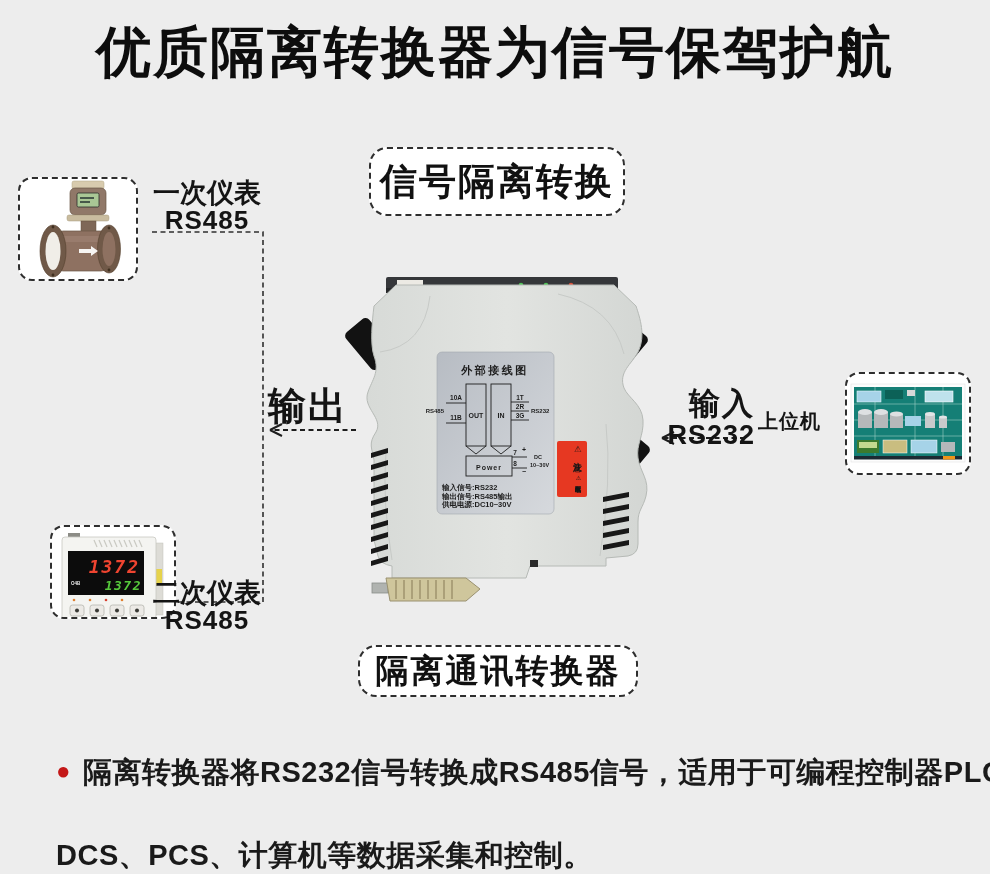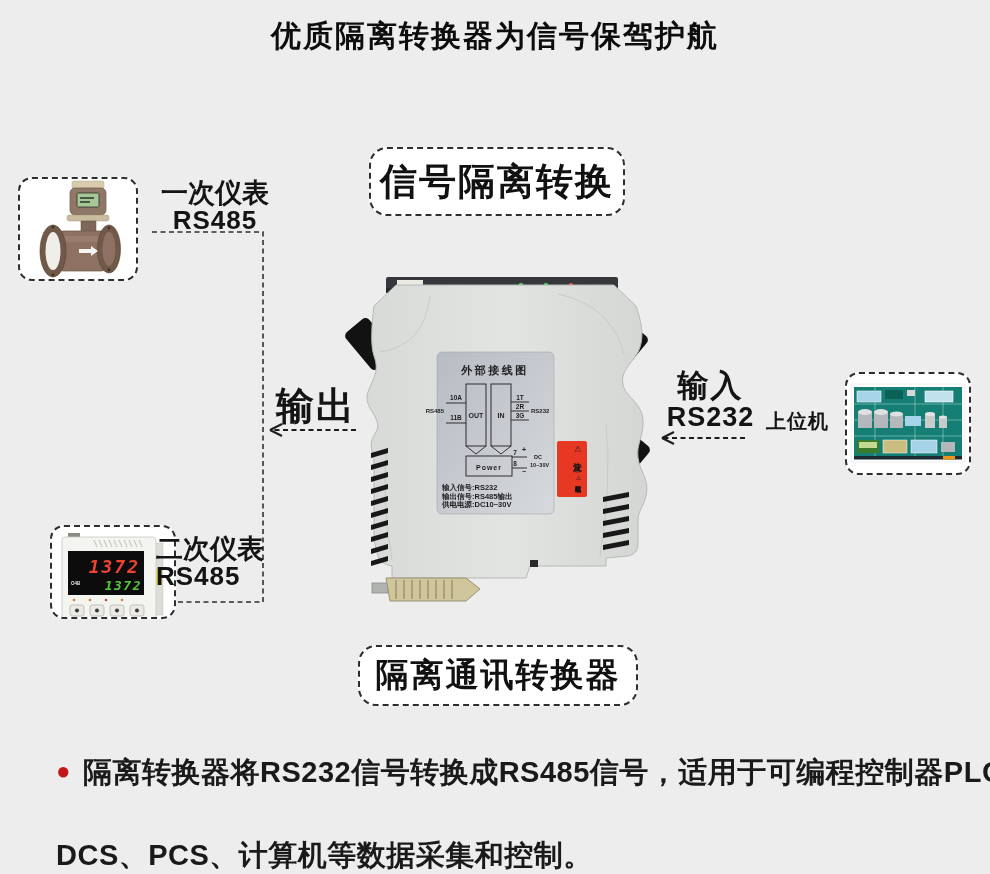--- a/index.html
+++ b/index.html
@@ -8,48 +8,48 @@
     position:relative;
     background:#ededed;
     font-family:"Liberation Sans","DejaVu Sans",sans-serif;
     color:#141414;
     overflow:hidden;
   }
   .abs { position:absolute; }
   
   .page-title {
     position:absolute; left:0; top:16px; width:990px;
-    text-align:center; font-size:30px; font-weight:900;
+    text-align:center; font-size:55px; font-weight:900;
     letter-spacing:2px; color:#0d0d0d;
   }
   
   .pill {
     position:absolute; background:#fff;
     border:2px dashed #2e2e2e; border-radius:18px;
     display:flex; align-items:center; justify-content:center;
     font-weight:900; color:#111;
   }
   .pill.top    { left:369px; top:147px; width:256px; height:69px; font-size:37px; letter-spacing:2px; }
-  .pill.bottom { left:358px; top:645px; width:280px; height:61px; font-size:33px; letter-spacing:2px; }
+  .pill.bottom { left:358px; top:645px; width:280px; height:52px; font-size:33px; letter-spacing:2px; }
   
   .photo-box {
     position:absolute; background:#fff;
     border:2px dashed #2e2e2e; border-radius:14px;
     overflow:hidden;
   }
   .box-primary   { left:18px;  top:177px; width:120px; height:104px; }
   .box-secondary { left:15px;  top:525px; width:126px; height:94px;margin-left:35px; }
   .box-host      { left:845px; top:372px; width:126px; height:103px; }
   
-  .lbl { position:absolute; font-weight:900; color:#141414; line-height:1.05;margin-left:8px; }
+  .lbl { position:absolute; font-weight:900; color:#141414; line-height:1.05; }
   .lbl-primary   { left:148px; top:179px; width:118px; text-align:center; font-size:27px; }
-  .lbl-secondary { left:148px; top:535px; width:118px; text-align:left; font-size:27px; }
+  .lbl-secondary { left:148px; top:579px; width:118px; text-align:center; font-size:27px; }
   .lbl .bus { font-size:26px; letter-spacing:1px; }
   .lbl-output { left:268px; top:387px; font-size:38px; letter-spacing:2px; }
-  .lbl-input  { left:650px; top:370px; width:105px; text-align:center; }
+  .lbl-input  { left:650px; top:388px; width:105px; text-align:right; }
   .lbl-input .dir { font-size:31px; letter-spacing:2px; }
   .lbl-input .bus { font-size:27px; letter-spacing:1px; }
   .lbl-host   { left:758px; top:411px; font-size:20px; letter-spacing:1px; }
   
   .warn-sticker {
     position:absolute; left:557px; top:441px; width:30px; height:56px;
     background:#e63822; border-radius:2px;
     writing-mode:vertical-rl; text-orientation:upright;
     padding:3px 2px; line-height:14px; color:#161616;
   }

